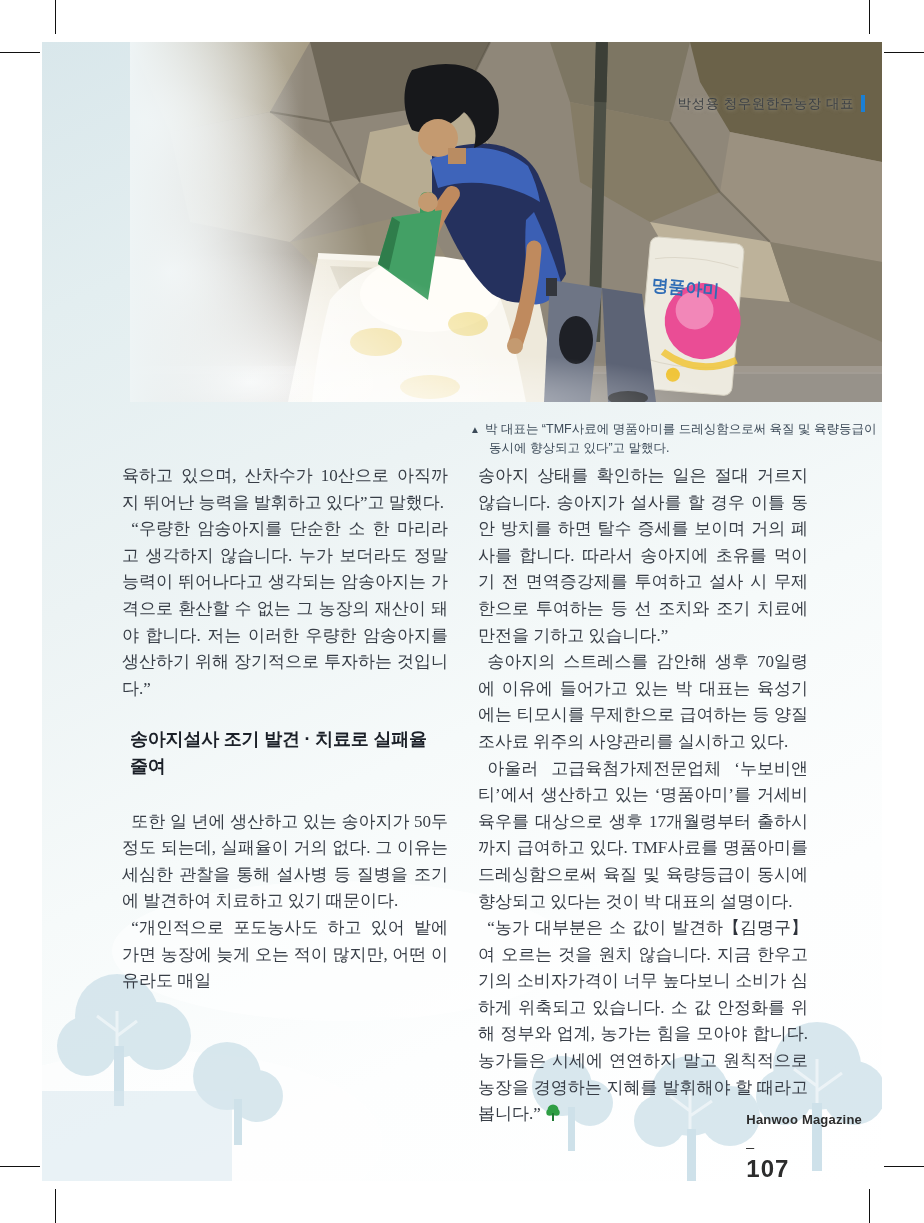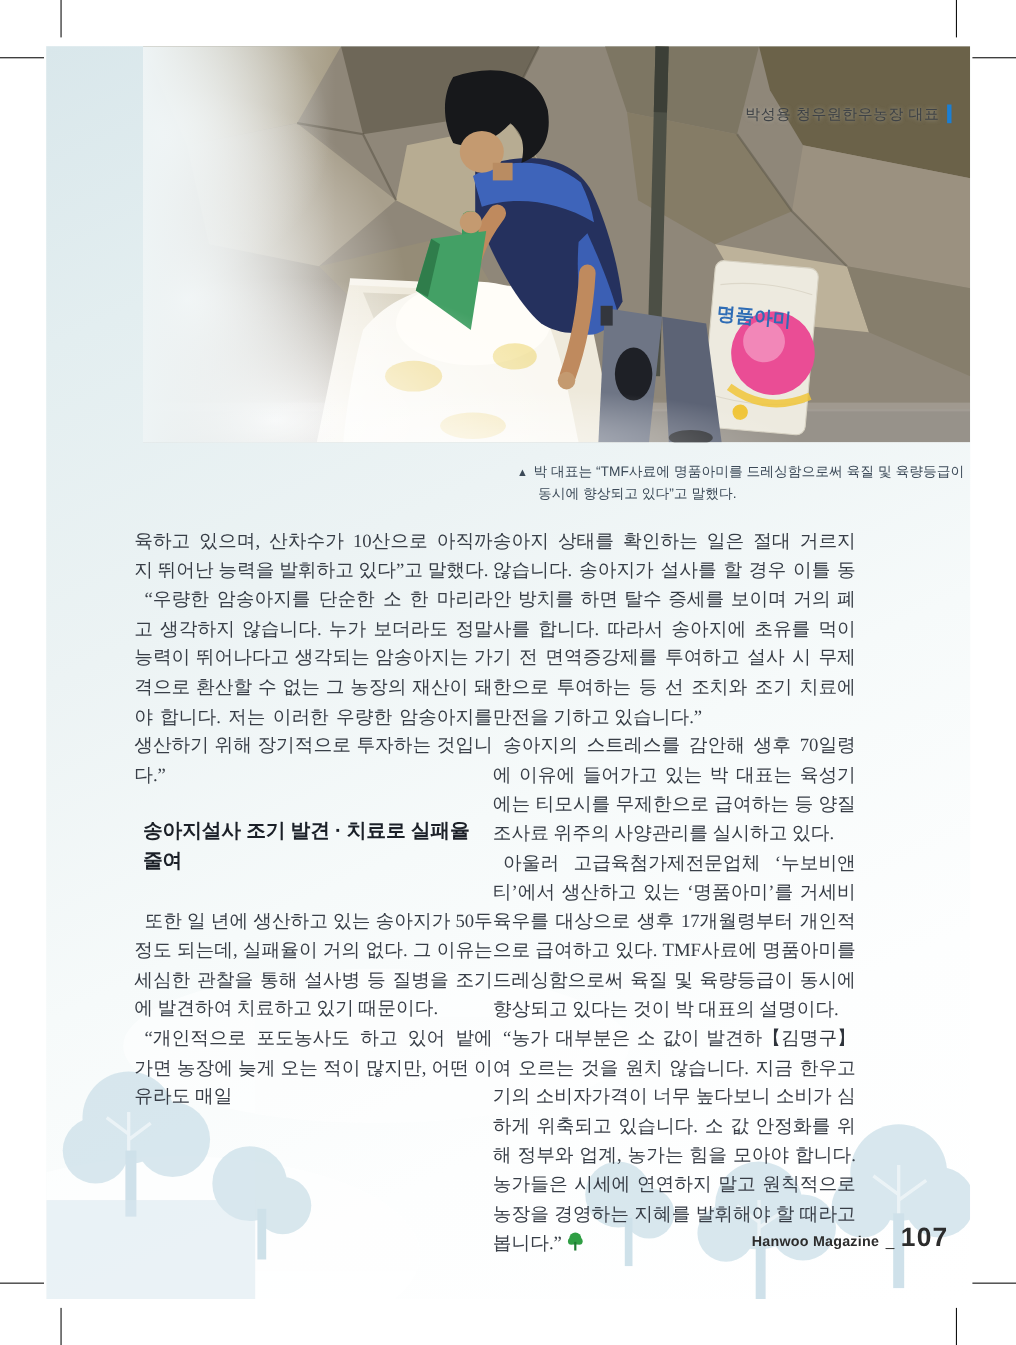--- a/index.html
+++ b/index.html
@@ -38,40 +38,40 @@
   .caption{
     position:absolute;top:365px;left:428px;width:402px;z-index:3;
     font-family:"Liberation Sans",sans-serif;font-size:12.5px;line-height:18px;
     color:#3c4a58;padding-left:19px;text-indent:-19px;
   }
   .cap-marker{margin-right:5px;font-size:10px;}
 
   
   .columns{
     position:absolute;top:421px;left:80px;width:686px;z-index:3;
-    display:flex;margin-top:16px;
+    display:flex;gap:30px;
   }
   .col{font-size:17px;line-height:26.6px;color:#373d46;text-align:justify;word-break:break-all;}
   .col-left{width:326px;}
   .col-right{width:330px;}
   .tblock p{margin:0;text-indent:.55em;}
   .cont-first p:first-child{text-indent:0;}
   .heading{
     font-family:"Liberation Sans",sans-serif;font-size:18px;font-weight:bold;
     color:#1b2028;margin:24px 0 29px 8px;letter-spacing:-.2px;text-align:left;text-indent:0;
   }
   .last-para{margin:0;text-indent:.55em;}
   .tree-end{display:inline-block;vertical-align:-2px;margin-left:5px;}
   .byline{float:right;text-indent:0;color:#2e333b;}
 
   
   .footer{
     position:absolute;top:1070px;right:20px;z-index:3;
     font-family:"Liberation Sans",sans-serif;color:#2c2c2c;
-    display:flex;align-items:baseline;gap:6px;
+    display:flex;align-items:baseline;gap:6px;flex-direction:column;
   }
   .footer .mag{font-size:13px;font-weight:700;letter-spacing:.2px;}
   .footer .sep{font-size:14px;}
   .footer .pagenum{font-size:24px;font-weight:700;letter-spacing:1px;}
 </style>
 </head>
 <body>
 
 <div class="crop v" style="left:55px;top:0;"></div>
 <div class="crop h" style="left:0;top:52px;"></div>
@@ -232,21 +232,21 @@
       <h2 class="heading">송아지설사 조기 발견 · 치료로 실패율 줄여</h2>
       <div class="tblock">
           <p>또한 일 년에 생산하고 있는 송아지가 50두정도 되는데, 실패율이 거의 없다. 그 이유는 세심한 관찰을 통해 설사병 등 질병을 조기에 발견하여 치료하고 있기 때문이다.</p>
           <p>“개인적으로 포도농사도 하고 있어 밭에 가면 농장에 늦게 오는 적이 많지만, 어떤 이유라도 매일</p>
         </div>
     </div>
     <div class="col col-right">
       <div class="tblock cont-first">
           <p>송아지 상태를 확인하는 일은 절대 거르지 않습니다. 송아지가 설사를 할 경우 이틀 동안 방치를 하면 탈수 증세를 보이며 거의 폐사를 합니다. 따라서 송아지에 초유를 먹이기 전 면역증강제를 투여하고 설사 시 무제한으로 투여하는 등 선 조치와 조기 치료에 만전을 기하고 있습니다.”</p>
           <p>송아지의 스트레스를 감안해 생후 70일령에 이유에 들어가고 있는 박 대표는 육성기에는 티모시를 무제한으로 급여하는 등 양질 조사료 위주의 사양관리를 실시하고 있다.</p>
-          <p>아울러 고급육첨가제전문업체 ‘누보비앤티’에서 생산하고 있는 ‘명품아미’를 거세비육우를 대상으로 생후 17개월령부터 개인적으로 급여하고 있다. TMF사료에 명품아미를 드레싱함으로써 육질 및 육량등급이 동시에 향상되고 있다는 것이 박 대표의 설명이다.</p>
+          <p>아울러 고급육첨가제전문업체 ‘누보비앤티’에서 생산하고 있는 ‘명품아미’를 거세비육우를 대상으로 생후 17개월령부터 출하시까지 급여하고 있다. TMF사료를 명품아미를 드레싱함으로써 육질 및 육량등급이 동시에 향상되고 있다는 것이 박 대표의 설명이다.</p>
         </div>
       <p class="last-para">
         <span class="byline">【김명구】</span><span>“농가 대부분은 소 값이 발견하여 오르는 것을 원치 않습니다. 지금 한우고기의 소비자가격이 너무 높다보니 소비가 심하게 위축되고 있습니다. 소 값 안정화를 위해 정부와 업계, 농가는 힘을 모아야 합니다. 농가들은 시세에 연연하지 말고 원칙적으로 농장을 경영하는 지혜를 발휘해야 할 때라고 봅니다.”</span><svg class="tree-end" width="14" height="17" viewBox="0 0 14 17">
             <circle cx="7" cy="6" r="5.5" fill="#2f9e44"></circle>
             <circle cx="3.5" cy="8.5" r="3.2" fill="#2f9e44"></circle>
             <circle cx="10.5" cy="8.5" r="3.2" fill="#2f9e44"></circle>
             <rect x="6" y="9" width="2" height="8" fill="#1f7a33"></rect>
           </svg>
       </p>
     </div>

